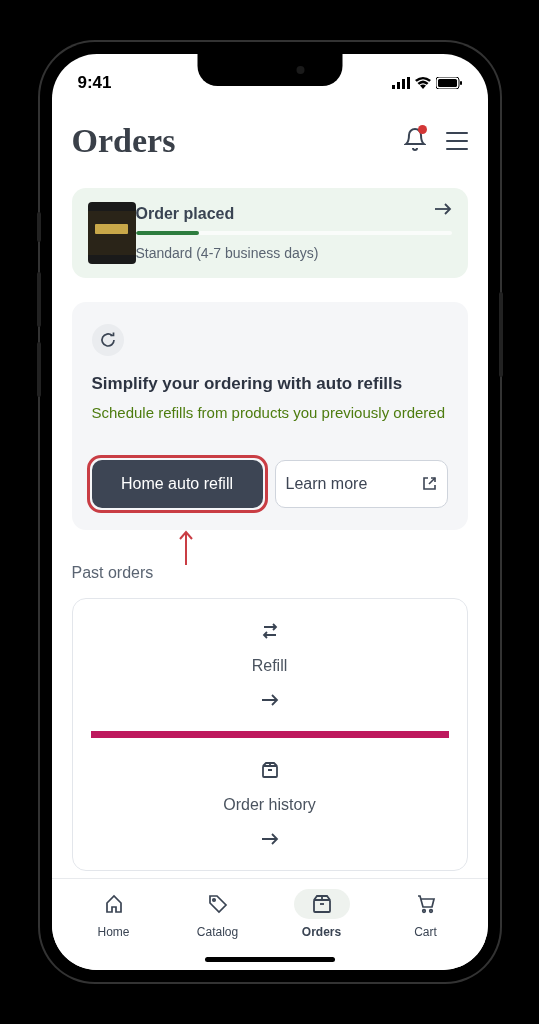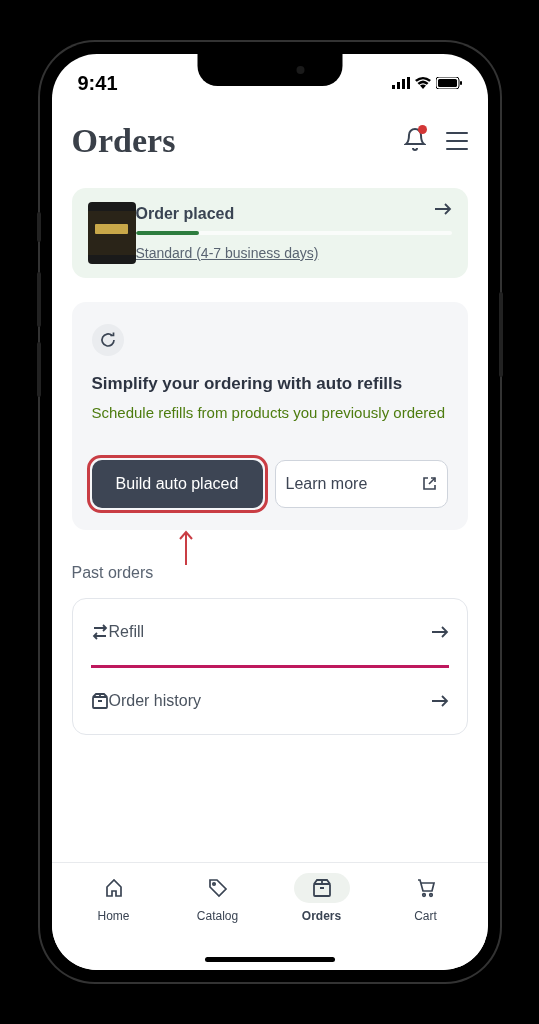--- a/index.html
+++ b/index.html
@@ -58,21 +58,21 @@
       border-radius: 50%;
       background: #1a1a1a;
     }
     .status-bar {
       height: 48px;
       display: flex;
       justify-content: space-between;
       align-items: center;
       padding: 10px 26px 0;
       font-weight: 600;
-      font-size: 20px;
+      font-size: 17px;
     }
     .status-icons { display: flex; gap: 5px; align-items: center; }
     .content {
       padding: 0 20px;
       height: calc(100% - 48px - 90px);
       overflow-y: auto;
     }
     .header {
       display: flex;
       justify-content: space-between;
@@ -132,21 +132,21 @@
       border-radius: 3px;
       overflow: hidden;
       margin-bottom: 10px;
     }
     .progress-fill {
       height: 100%;
       width: 20%;
       background: #2d7d3e;
       border-radius: 3px;
     }
-    .shipping { color: #5a6472; font-size: 14px; text-decoration: underline; }
+    .shipping { color: #5a6472; font-size: 14px; }
     .order-arrow { position: absolute; top: 14px; right: 16px; color: #3a4453; }
     .section-label {
       color: #5a6472;
       font-size: 16px;
       margin-bottom: 16px;
     }
     .refill-card {
       background: #f5f6f8;
       border-radius: 14px;
       padding: 22px 20px 22px;
@@ -216,31 +216,33 @@
     }
     .past-card {
       border: 1px solid #e3e6eb;
       border-radius: 14px;
       overflow: hidden;
       margin-bottom: 30px;
     }
     .past-row {
       display: flex;
       align-items: center;
+      gap: 18px;
       padding: 24px 18px;
       cursor: pointer;
-    }
-    .past-row + .past-row { border-top: 3px solid #be185d; margin: 0 18px; padding-left: 0; padding-right: 0; }
+      flex-direction: column;
+    }
+    .past-row + .past-row { border-top: 7px solid #be185d; margin: 0 18px; padding-left: 0; padding-right: 0; }
     .past-card .past-row:last-child { margin: 0 18px; padding-left: 0; padding-right: 0; }
     .past-card .past-row:first-child { margin: 0 18px; padding-left: 0; padding-right: 0; }
     .past-label { flex: 1; color: #4a535f; font-size: 16px; }
     .tab-bar {
       position: absolute;
       bottom: 0; left: 0; right: 0;
-      height: 108px;
+      height: 92px;
       border-top: 1px solid #e8eaed;
       display: flex;
       background: #fff;
       padding: 10px 10px 0;
     }
     .tab {
       flex: 1;
       display: flex;
       flex-direction: column;
       align-items: center;
@@ -341,21 +343,21 @@
         <div class="refresh-circle">
           <svg width="16" height="16" viewBox="0 0 16 16" fill="none" stroke="#3a4453" stroke-width="1.7">
               <path d="M14 8 A6 6 0 1 1 12 3.5"></path>
               <polyline points="12,1 12,4 9,4" transform="translate(1.5,-0.5)"></polyline>
             </svg>
         </div>
         <div class="refill-title">Simplify your ordering with auto refills</div>
         <div class="refill-sub">Schedule refills from products you previously ordered</div>
         <div class="btn-row">
           <button class="btn-primary">
-            <span>Build auto placed</span>
+            <span>Home auto refill</span>
             <div class="highlight-ring"></div>
           </button>
           <button class="btn-secondary">
             <span>Learn more</span>
             <svg width="15" height="15" viewBox="0 0 15 15" fill="none" stroke="#3d4554" stroke-width="1.6">
                 <path d="M6 2 H2 V13 H13 V9"></path>
                 <polyline points="9,2 13,2 13,6"></polyline>
                 <line x1="13" y1="2" x2="7" y2="8"></line>
               </svg>
           </button>

